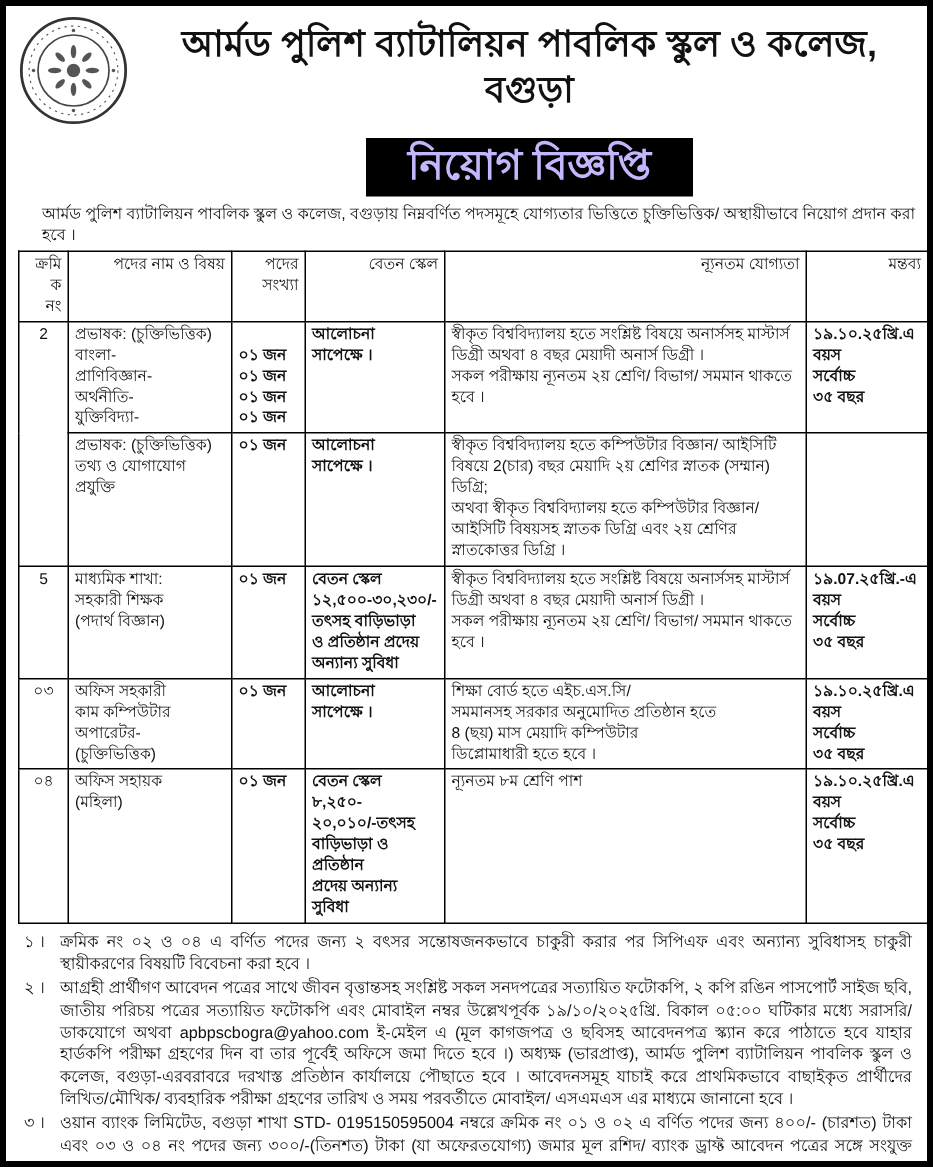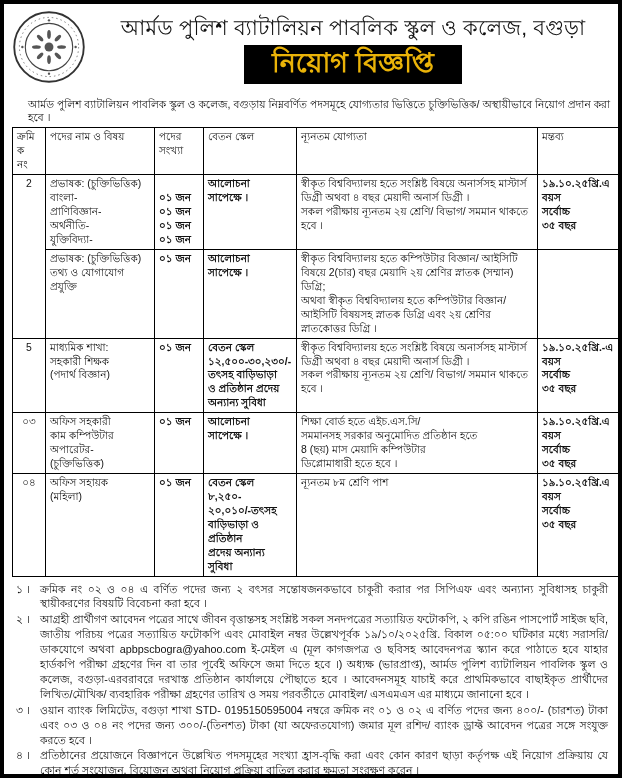--- a/index.html
+++ b/index.html
@@ -6,31 +6,31 @@
   .page{
     width:622px;height:778px;box-sizing:border-box;margin:0;
     background:#fff;border:4px solid #000;padding:4px 8px 6px 8px;
     font-family:"Liberation Sans","DejaVu Sans",sans-serif;color:#111;
     position:relative;overflow:hidden;
   }
   
   .header{position:relative;min-height:84px;}
   .seal{position:absolute;left:0;top:2px;width:74px;height:74px;}
   .header-text{margin-left:84px;text-align:center;}
-  .org-title{font-size:21px;font-weight:normal;line-height:1.3;padding-top:6px;letter-spacing:.2px;text-align:center;}
-  .banner{display:inline-block;background:#000;color:#eab308;font-size:27px;font-weight:bold;
-          padding:3px 28px 5px 28px;margin-top:4px;line-height:1.15;}
+  .org-title{font-size:24px;font-weight:bold;line-height:1.3;padding-top:6px;letter-spacing:.2px;text-align:center;}
+  .banner{display:inline-block;background:#000;color:#c4b5fd;font-size:27px;font-weight:bold;
+          padding:3px 28px 5px 28px;margin-top:16px;line-height:1.15;}
   .intro{font-size:10.6px;margin:6px 0 3px 16px;text-align:justify;line-height:1.25;}
   
   table.notice{border-collapse:collapse;width:606px;table-layout:fixed;}
   table.notice th, table.notice td{
     border:1px solid #000;vertical-align:top;padding:2px 4px;
     font-size:10.4px;line-height:1.34;white-space:pre-line;word-wrap:break-word;
   }
-  table.notice th{font-weight:normal;text-align:left;}
+  table.notice th{font-weight:normal;text-align:right;}
   .ct{text-align:left;font-weight:bold;}
   .serial{text-align:center;}
   table.notice{border:1.5px solid #000;}
   
   .conditions{margin-top:5px;}
   .cond-heading{font-size:12.5px;font-weight:bold;margin:2px 0 2px 2px;}
   .cond-item{display:flex;font-size:10.8px;line-height:1.38;margin:1px 0;}
   .cond-num{flex:0 0 24px;text-align:left;padding-left:4px;}
   .cond-text{flex:1;text-align:justify;padding-right:2px;}
 </style>
@@ -130,21 +130,21 @@
 সহকারী শিক্ষক
 (পদার্থ বিজ্ঞান)</td>
       <td class="ct">০১ জন</td>
       <td class="ct">বেতন স্কেল
 ১২,৫০০-৩০,২৩০/-
 তৎসহ বাড়িভাড়া
 ও প্রতিষ্ঠান প্রদেয়
 অন্যান্য সুবিধা</td>
       <td>স্বীকৃত বিশ্ববিদ্যালয় হতে সংশ্লিষ্ট বিষয়ে অনার্সসহ মাস্টার্স ডিগ্রী অথবা ৪ বছর মেয়াদী অনার্স ডিগ্রী ।
 সকল পরীক্ষায় ন্যূনতম ২য় শ্রেণি/ বিভাগ/ সমমান থাকতে হবে ।</td>
-      <td class="ct">১৯.১০.২৫খ্রি.-এ
+      <td class="ct">১৯.07.২৫খ্রি.-এ
 বয়স
 সর্বোচ্চ
 ৩৫ বছর</td>
     </tr>
     <tr>
       <td class="serial">০৩</td>
       <td>অফিস সহকারী
 কাম কম্পিউটার
 অপারেটর-
 (চুক্তিভিত্তিক)</td>

